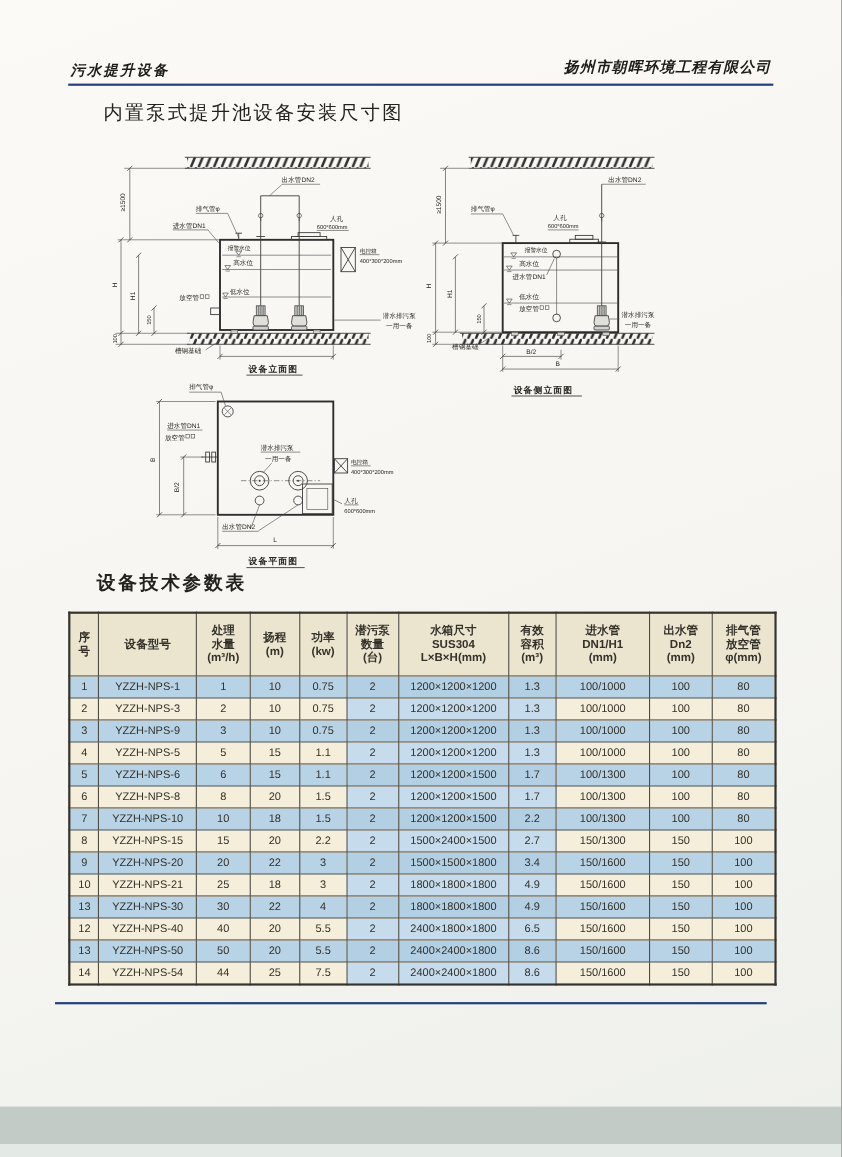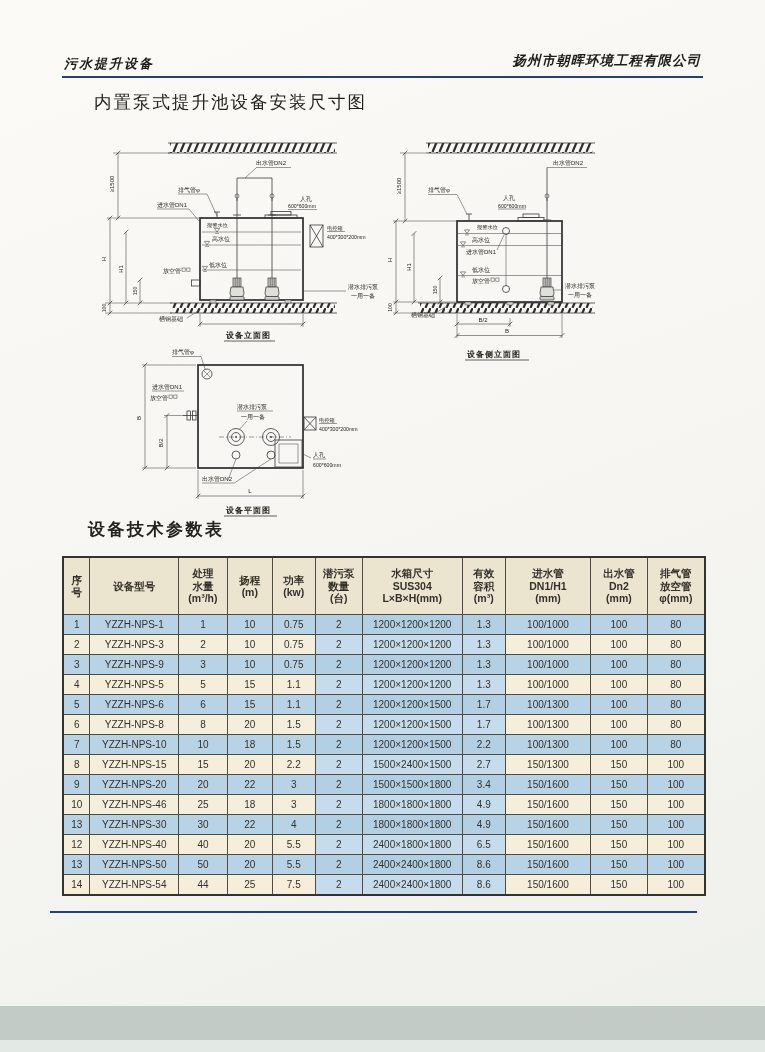--- a/index.html
+++ b/index.html
@@ -580,21 +580,21 @@
           <td>3</td>
           <td class="cell-blue">2</td>
           <td class="cell-blue">1500×1500×1800</td>
           <td class="cell-blue">3.4</td>
           <td>150/1600</td>
           <td>150</td>
           <td>100</td>
         </tr>
         <tr class="row-cream">
           <td>10</td>
-          <td>YZZH-NPS-46</td>
+          <td>YZZH-NPS-21</td>
           <td>25</td>
           <td>18</td>
           <td>3</td>
           <td class="cell-blue">2</td>
           <td class="cell-blue">1800×1800×1800</td>
           <td class="cell-blue">4.9</td>
           <td>150/1600</td>
           <td>150</td>
           <td>100</td>
         </tr>

